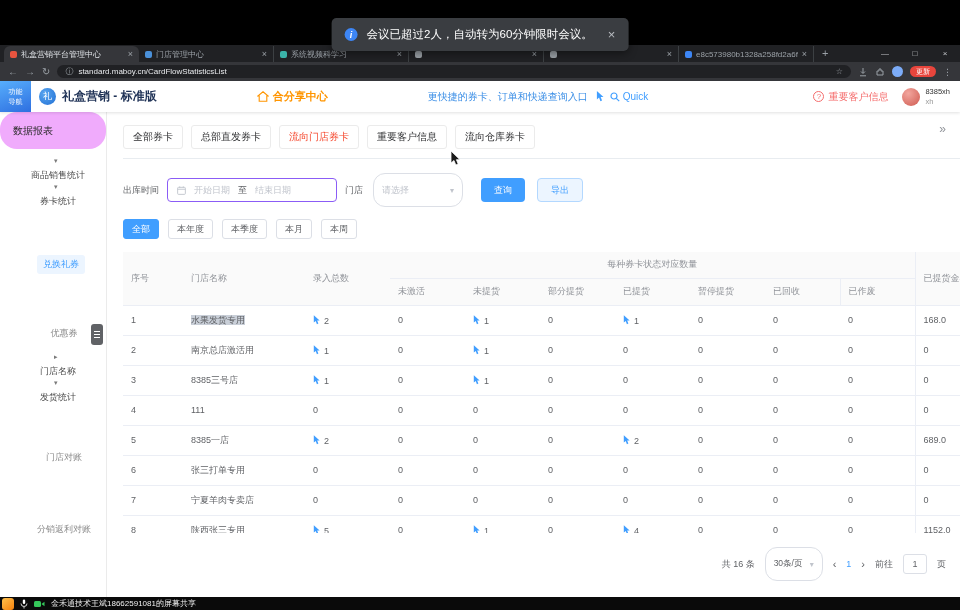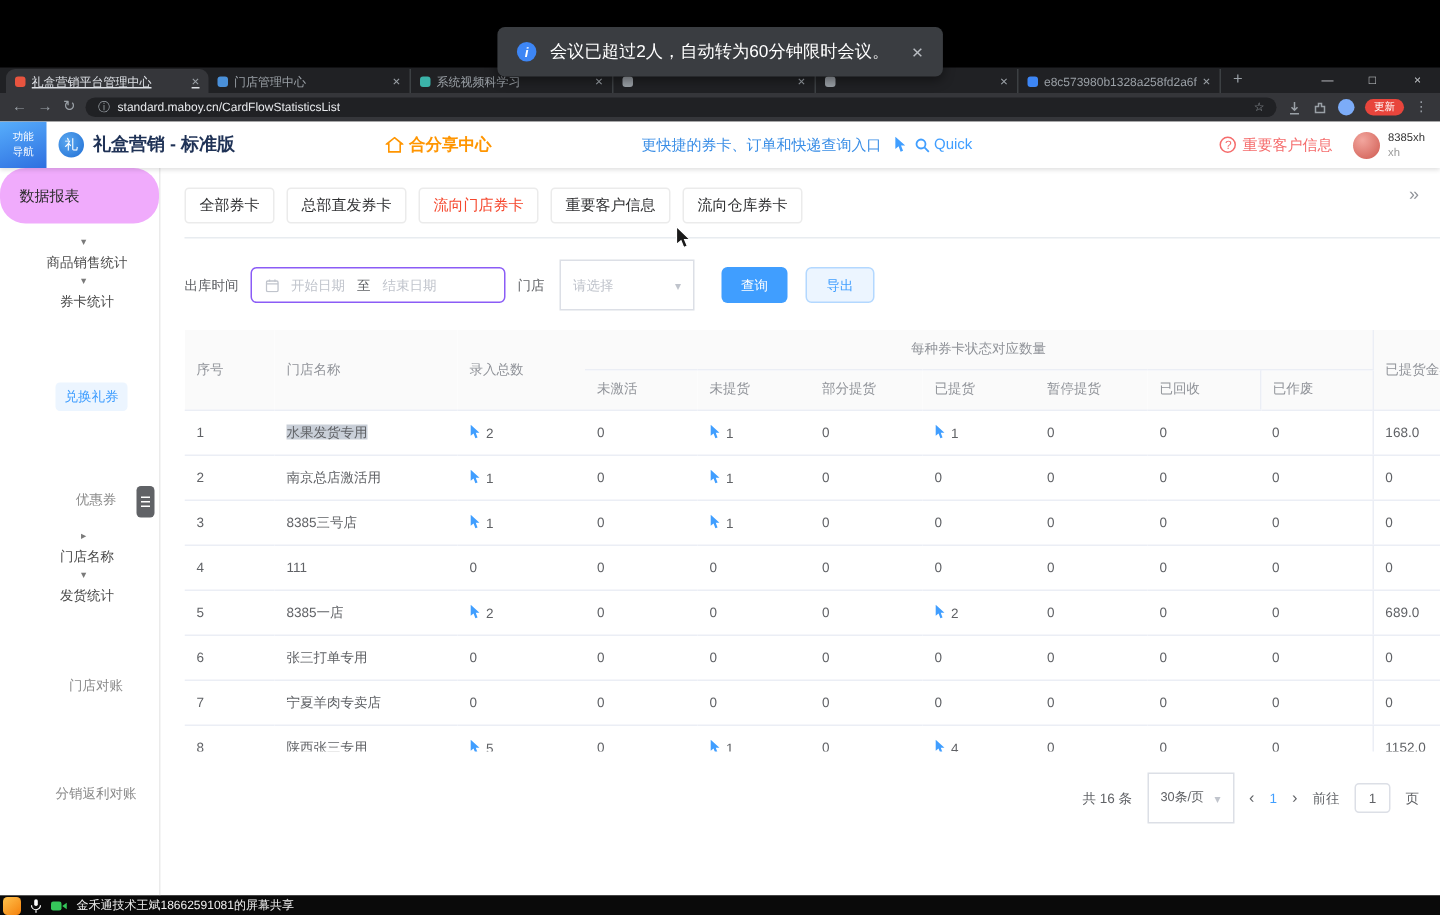--- a/index.html
+++ b/index.html
@@ -4,21 +4,21 @@
 <style>
 *{margin:0;padding:0;box-sizing:border-box}
 body{font-family:"Liberation Sans","DejaVu Sans",sans-serif;background:#222;}
 #root{position:relative;width:960px;height:610px;background:#000;overflow:hidden;}
 
 
 .tabstrip{position:absolute;top:45px;left:0;width:100%;height:17px;background:#202124;display:flex;align-items:flex-end;padding-left:4px;}
 .tabs{display:flex;align-items:flex-end;height:100%;}
 .tab{display:flex;align-items:center;gap:4px;width:135px;height:16px;padding:0 6px;font-size:8px;color:#9aa0a6;overflow:hidden;}
 .tab:not(.active){border-right:1px solid #3c4043;}
-.tab.active{background:#35363a;color:#dee1e6;border-radius:6px 6px 0 0;text-decoration:underline;}
+.tab.active{background:#35363a;color:#dee1e6;border-radius:6px 6px 0 0;}
 .favicon{width:7px;height:7px;border-radius:2px;flex:none;}
 .tab-label{flex:1;overflow:hidden;white-space:nowrap;}
 .tab-close{flex:none;font-size:9px;color:#9aa0a6;}
 .newtab{font-size:11px;color:#9aa0a6;margin:0 0 3px 8px;}
 .win-controls{margin-left:auto;display:flex;align-self:stretch;align-items:center;}
 .win-btn{width:30px;text-align:center;color:#c6c9cc;font-size:8px;}
 
 .toolbar{position:absolute;top:62px;left:0;width:100%;height:19px;background:#35363a;display:flex;align-items:center;padding:0 8px;gap:7px;}
 .nav-ic{color:#9aa0a6;font-size:10px;line-height:1;}
 .urlbox{flex:1;height:13px;background:#202124;border-radius:7px;display:flex;align-items:center;padding:0 8px;gap:5px;font-size:8px;color:#e8eaed;min-width:0;}
@@ -62,21 +62,21 @@
 .mtabs{display:flex;gap:8px;align-items:center;border-bottom:1px solid #e8ecf0;padding-bottom:9px;}
 .mtab{font-size:10px;color:#303133;padding:4px 9px;border:1px solid #ebebeb;border-radius:3px;white-space:nowrap;background:#fff;}
 .mtab.active{color:var(--active-tab-red,#f5472d);}
 .expand-btn{position:absolute;top:10px;right:14px;color:#909399;font-size:12px;}
 
 .filters{display:flex;align-items:center;gap:8px;margin-top:14px;font-size:9px;color:#606266;}
 .flabel{white-space:nowrap;}
 .date-range{width:170px;height:24px;border:1px solid #8b5cf6;border-radius:4px;display:flex;align-items:center;gap:8px;padding:0 9px;background:#fff;}
 .ph{color:#c0c4cc;white-space:nowrap;}
 .sep{color:#606266;}
-.sel-box{height:24px;border:1px solid #dcdfe6;border-radius:0;display:flex;align-items:center;justify-content:space-between;padding:16px 8px;background:#fff;}
+.sel-box{height:24px;border:1px solid #dcdfe6;border-radius:12px;display:flex;align-items:center;justify-content:space-between;padding:16px 8px;background:#fff;}
 .store-select{width:90px;margin-left:2px;}
 .caret-down{color:#c0c4cc;font-size:8px;}
 .btn{height:24px;border-radius:4px;font-size:9px;display:flex;align-items:center;padding:0 13px;border:none;}
 .btn-primary{background:var(--accent,#409eff);color:#fff;margin-left:10px;}
 .btn-plain{background:#ecf5ff;color:var(--accent,#409eff);border:1px solid #b3d8ff;margin-left:4px;}
 
 .qf{display:flex;gap:9px;margin-top:12px;}
 .qf-btn{height:20px;padding:0 8px;border:1px solid #dcdfe6;border-radius:3px;display:flex;align-items:center;font-size:9px;color:#606266;background:#fff;}
 .qf-btn.active{background:var(--accent,#409eff);border-color:var(--accent,#409eff);color:#fff;}
 
@@ -286,20 +286,27 @@
           </div>
           <span class="flabel">门店</span>
           <div class="sel-box store-select">
             <span class="ph">请选择</span>
             <span class="caret-down">▾</span>
           </div>
           <button class="btn btn-primary">查询</button>
           <button class="btn btn-plain">导出</button>
         </div>
 
+        <div class="qf" id="qf">
+            <span class="qf-btn active">全部</span>
+            <span class="qf-btn">本年度</span>
+            <span class="qf-btn">本季度</span>
+            <span class="qf-btn">本月</span>
+            <span class="qf-btn">本周</span>
+          </div>
 
         <div class="grid-wrap">
           <table class="grid">
             <colgroup>
               <col style="width:60px">
                 <col style="width:122px">
                 <col style="width:85px">
               <col style="width:75px">
                 <col style="width:75px">
                 <col style="width:75px">

